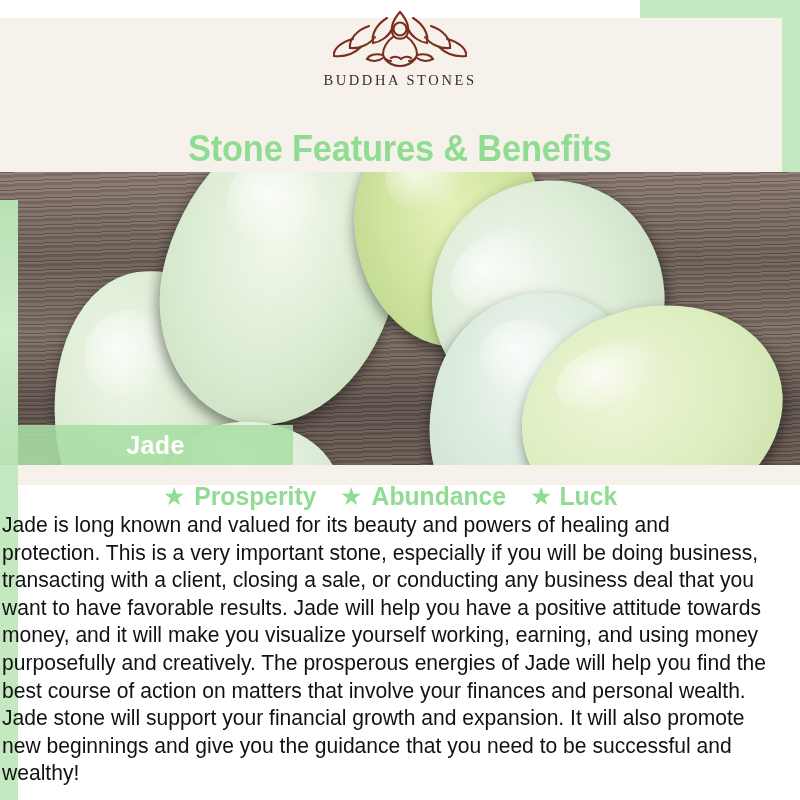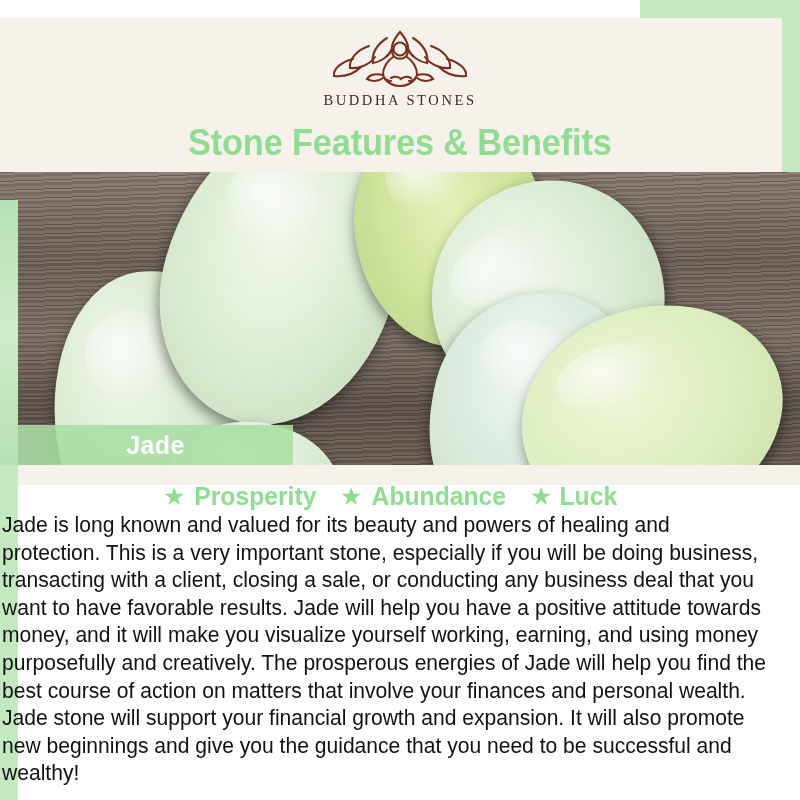--- a/index.html
+++ b/index.html
@@ -49,40 +49,40 @@
 
   
   .header {
     position: absolute;
     top: 0; left: 0;
     width: 800px; height: 120px;
     display: flex;
     flex-direction: column;
     align-items: center;
     justify-content: flex-start;
-    padding-top: 26px;
+    padding-top: 6px;
     z-index: 6;
   }
   .logo-mark { width: 150px; height: 62px; display:block; }
   .logo-word {
     margin-top: 4px;
     font-family: "Liberation Serif", serif;
     font-size: 14.5px;
     letter-spacing: 2.6px;
     color: #3a2b26;
     font-weight: 400;
   }
 
   
   .title-bar {
     position: absolute;
     top: 122px; left: 0;
     width: 800px; height: 48px;
     display: flex;
-    align-items: flex-start;
+    align-items: flex-end;
     justify-content: center;
     z-index: 6;
   }
   .title-text {
     font-family: "Liberation Sans Narrow","Liberation Sans", sans-serif;
     font-weight: bold;
     font-size: 37px;
     letter-spacing: -0.2px;
     color: #8fdc92;
     transform: scaleX(0.93);

